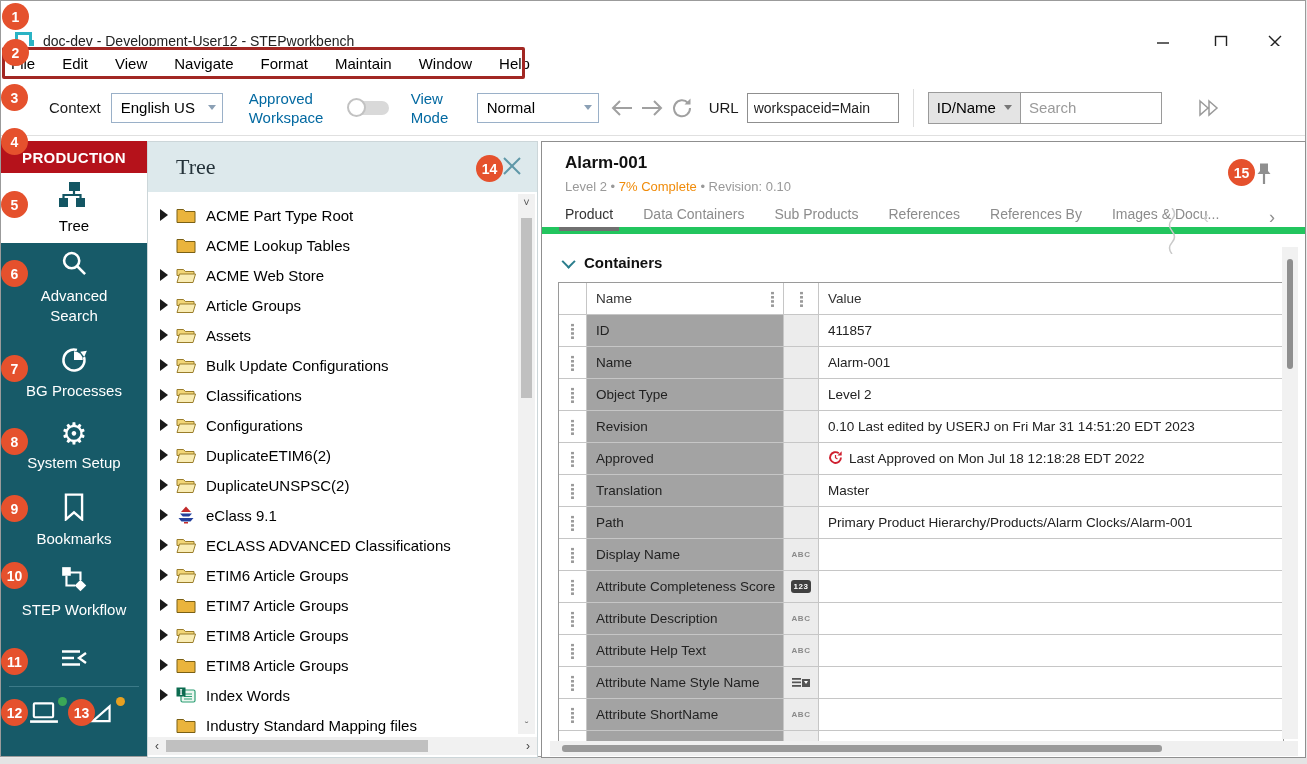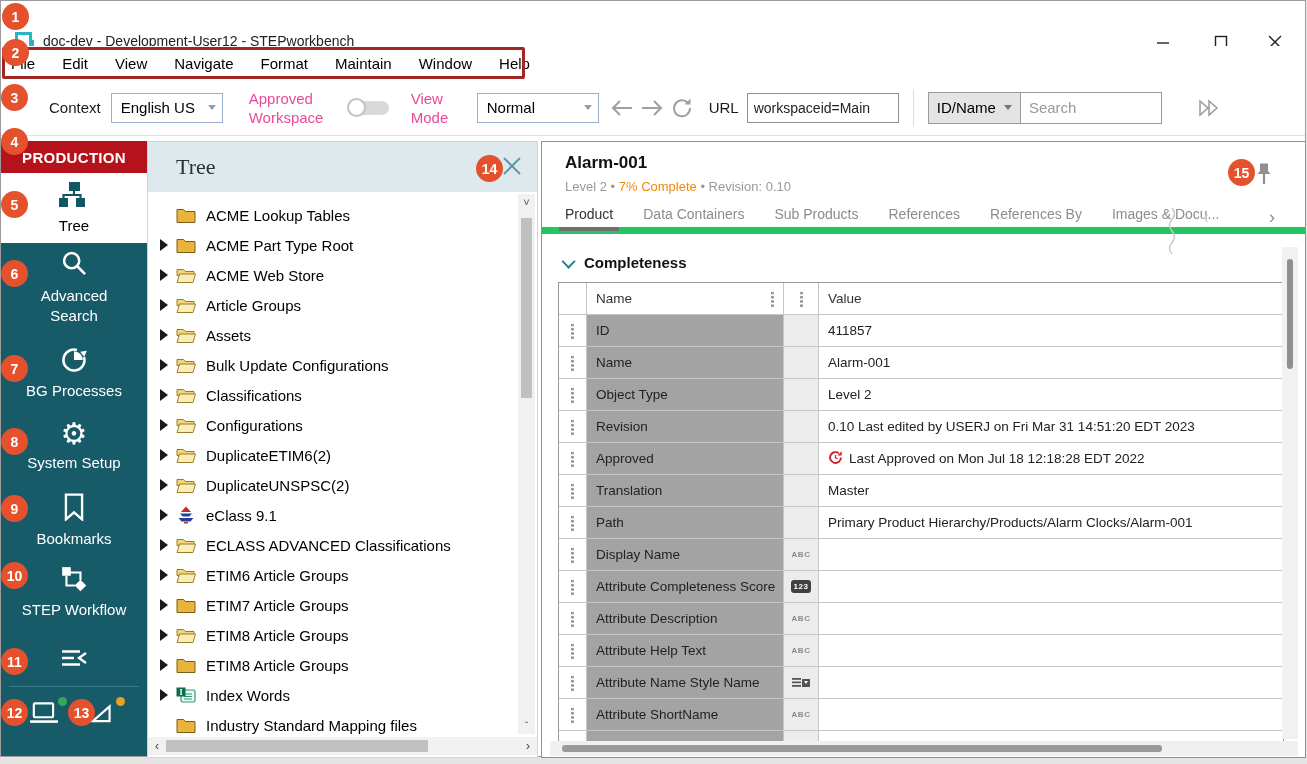--- a/index.html
+++ b/index.html
@@ -19,21 +19,21 @@
   .menubar .mitem { font-size:15px; color:#000; }
   .menu-outline { position:absolute; left:1px; top:46px; width:523px; height:32px; border:3px solid #a22723; border-radius:2px; pointer-events:none; z-index:9; }
 
   
   .toolbar { position:absolute; left:0; top:79px; width:100%; height:56px; background:#fff; border-bottom:1px solid #e0e0e0; display:flex; align-items:center; }
   .ctx-icon { position:absolute; left:10px; top:93px; width:22px; height:22px; border:3px solid #2ab3c4; }
   .ctx-icon::after { content:""; position:absolute; right:-6px; bottom:-3px; width:3px; height:10px; background:#2ab3c4; }
   .tb-label { font-size:15px; color:#1a1a1a; }
   .dropdown { height:30px; background:#fff; border:1px solid #9ab0c8; display:flex; align-items:center; justify-content:space-between; padding:0 6px 0 9px; font-size:15px; color:#000; }
   .dd-chev { width:0; height:0; border-left:4px solid transparent; border-right:4px solid transparent; border-top:5px solid #8ba0b5; margin-left:8px; }
-  .two-line { line-height:19px; font-size:15px; color:#ec4899; }
+  .two-line { line-height:19px; font-size:15px; color:#0369a1; }
   .toggle { position:relative; width:44px; height:20px; }
   .toggle .track { position:absolute; left:8px; top:3px; width:34px; height:14px; border-radius:8px; background:#d9d9d9; }
   .toggle .knob { position:absolute; left:0; top:0; width:19px; height:19px; border-radius:50%; background:#fff; border:2px solid #c2c2c2; }
   .nav-ic { display:flex; align-items:center; justify-content:center; width:30px; height:30px; }
   .tb-input { height:30px; border:1px solid #8f8f8f; font-size:14px; padding:0 6px; color:#222; font-family:"Liberation Sans",sans-serif; }
   .tb-sep { width:1px; height:38px; background:#ddd; margin:0 14px; }
   .search-select { height:32px; background:#e4e4e4; border:1px solid #9a9a9a; border-right:none; display:flex; align-items:center; padding:0 8px; font-size:15px; color:#000; }
   .search-input { height:32px; width:142px; border:1px solid #9a9a9a; font-size:15px; padding:0 8px; color:#222; font-family:"Liberation Sans",sans-serif; }
   .search-input::placeholder { color:#9a9a9a; }
 
@@ -273,36 +273,36 @@
       <span class="tree-title">Tree</span>
       <div class="tree-close">
         <svg width="22" height="22" viewBox="0 0 22 22">
             <path d="M3 3 L19 19 M19 3 L3 19" stroke="#5f98a8" stroke-width="2"></path>
           </svg>
       </div>
     </div>
 
     <div class="tree-list">
       <div class="titem">
+        <span class="tarrow"></span>
+        <span class="ticon">
+            <svg width="20" height="16" viewBox="0 0 20 16">
+              <path d="M1 2.5 h6.5 l1.8 2 H19 v11 H1 z" fill="#eab43c" stroke="#7a6015"></path>
+            </svg>
+          </span>
+        <span>ACME Part Type Root</span>
+      </div>
+      <div class="titem">
         <span class="tarrow none"></span>
         <span class="ticon">
             <svg width="20" height="16" viewBox="0 0 20 16">
               <path d="M1 2.5 h6.5 l1.8 2 H19 v11 H1 z" fill="#eab43c" stroke="#7a6015"></path>
             </svg>
           </span>
         <span>ACME Lookup Tables</span>
-      </div>
-      <div class="titem">
-        <span class="tarrow"></span>
-        <span class="ticon">
-            <svg width="20" height="16" viewBox="0 0 20 16">
-              <path d="M1 2.5 h6.5 l1.8 2 H19 v11 H1 z" fill="#eab43c" stroke="#7a6015"></path>
-            </svg>
-          </span>
-        <span>ACME Part Type Root</span>
       </div>
       <div class="titem">
         <span class="tarrow"></span>
         <span class="ticon">
             <svg width="20" height="16" viewBox="0 0 20 16">
               <path d="M1 2.5 h6.5 l1.8 2 H18 v4 H1 z" fill="#f2d677" stroke="#9a7d2a"></path>
               <path d="M3.5 7 H19.5 L17 15.5 H1 z" fill="#f9ecb4" stroke="#9a7d2a"></path>
             </svg>
           </span>
         <span>ACME Web Store</span>
@@ -499,21 +499,21 @@
         <svg width="10" height="46" viewBox="0 0 10 46">
             <path d="M5 0 q5 6 0 11.5 t0 11.5 t0 11.5 t0 11.5" fill="none" stroke="#c9c9c9" stroke-width="1.5"></path>
           </svg>
       </span>
       <span class="tab-nav tn-left">‹</span>
       <span class="tab-nav tn-right">›</span>
     </div>
 
     <div class="section-head">
       <span class="sec-chev"></span>
-      <span class="sec-title">Completeness</span>
+      <span class="sec-title">Containers</span>
     </div>
 
     <div class="ptable">
       <div class="prow header">
         <div class="pcell handle"></div>
         <div class="pcell namec">
             <span>Name</span>
             <span class="dots"></span>
           </div>
         <div class="pcell iconc">

